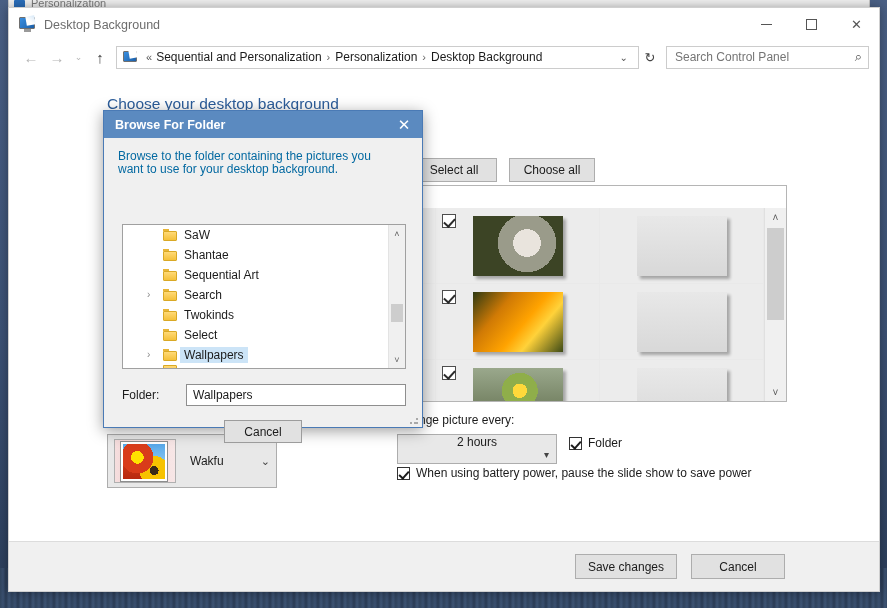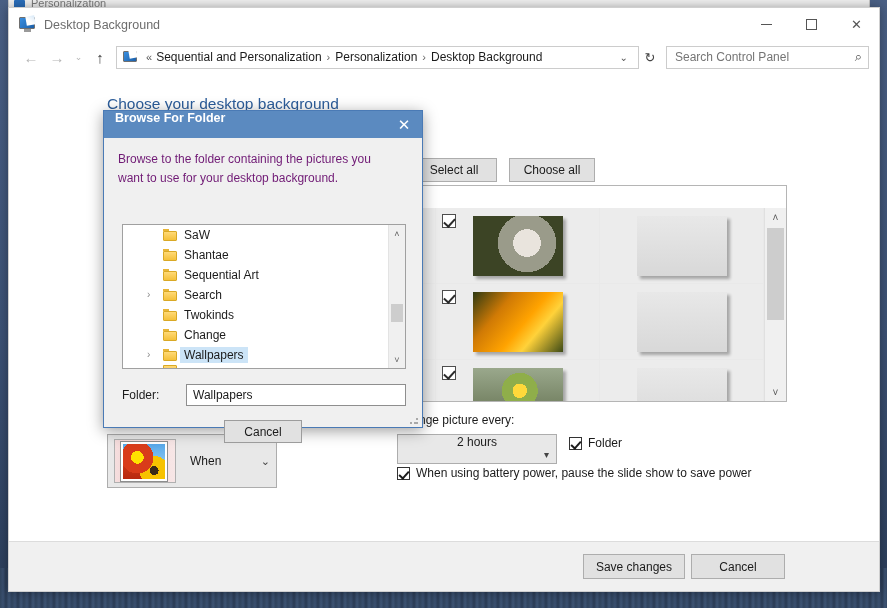--- a/index.html
+++ b/index.html
@@ -291,50 +291,50 @@
     border: solid #1b1b1b; border-width: 0 2px 2px 0;
     transform: rotate(42deg);
   }
   .chk-lbl { font-size: 12px; color:#1b1b1b; white-space: nowrap; }
 
   
   .footer {
     flex: 0 0 50px; height: 50px;
     background: #f0f0f0; border-top: 1px solid #dcdcdc;
     display: flex; align-items: center; justify-content: flex-end;
-    padding-right: 94px; gap: 6px;
+    padding-right: 94px; gap: 14px;
   }
   .footer .btn { min-width: 94px; height: 25px; background:#e1e1e1; }
 
   
   .dlg {
     position: absolute; left: 103px; top: 110px;
     width: 320px; height: 318px;
     background: #f0f0f0;
     border: 1px solid #4a7ab5;
     box-shadow: 0 3px 14px rgba(0,0,0,.38);
     z-index: 50;
     display: flex; flex-direction: column;
   }
   .dlg-title {
     height: 27px; flex: 0 0 27px;
     background: #5b8ac0;
-    display:flex; position: relative;
+    display:flex; align-items:center; position: relative;
   }
   .dlg-title .t {
     margin-left: 11px; font-size: 12.5px; color:#fff; font-weight: 600;
   }
   .dlg-close {
     position:absolute; right: 4px; top: 0; width: 28px; height: 27px;
     display:flex; align-items:center; justify-content:center;
     color:#fff; font-size: 15px;
   }
   .dlg-body { flex: 1 1 auto; position: relative; padding: 12px 14px; }
   .dlg-desc {
-    font-size: 12px; color: #701a75; line-height: 19px;
+    font-size: 12px; color: #0369a1; line-height: 13px;
     width: 280px;
   }
   .tree {
     position: absolute; left: 18px; top: 86px;
     width: 284px; height: 145px;
     border: 1px solid #a0a0a0; background: #fff;
     overflow: hidden;
   }
   .tree-inner { position:absolute; left:0; top:0; right:17px; bottom:0; }
   .tree-row {
@@ -548,21 +548,21 @@
         <div class="ts-arrow" style="position:absolute;bottom:0;left:0;right:0;">˅</div>
       </div>
     </div>
 
     <div class="settings">
       <div class="lbl pp-label">Picture position:</div>
       <div class="pp-combo">
         <div class="pp-thumb">
             <div class="inner"></div>
           </div>
-        <span class="pp-text">When</span>
+        <span class="pp-text">Wakfu</span>
         <span class="pp-chev">⌄</span>
       </div>
 
       <div class="lbl cpe-label">Change picture every:</div>
       <div class="cpe-combo">
         <span>2 hours</span>
         <span class="cv">▾</span>
       </div>
 
       <div class="chk-row chk-shuffle">
@@ -627,21 +627,21 @@
               <span class="tab"></span>
               <span class="bod"></span>
             </span>
             <span class="nm">Twokinds</span>
           </div>
           <div class="tree-row">
             <span class="folder-ico">
               <span class="tab"></span>
               <span class="bod"></span>
             </span>
-            <span class="nm">Change</span>
+            <span class="nm">Select</span>
           </div>
           <div class="tree-row selected">
             <span class="twisty">›</span>
             <span class="folder-ico">
               <span class="tab"></span>
               <span class="bod"></span>
             </span>
             <span class="nm">Wallpapers</span>
           </div>
           <div class="tree-row clipped">

